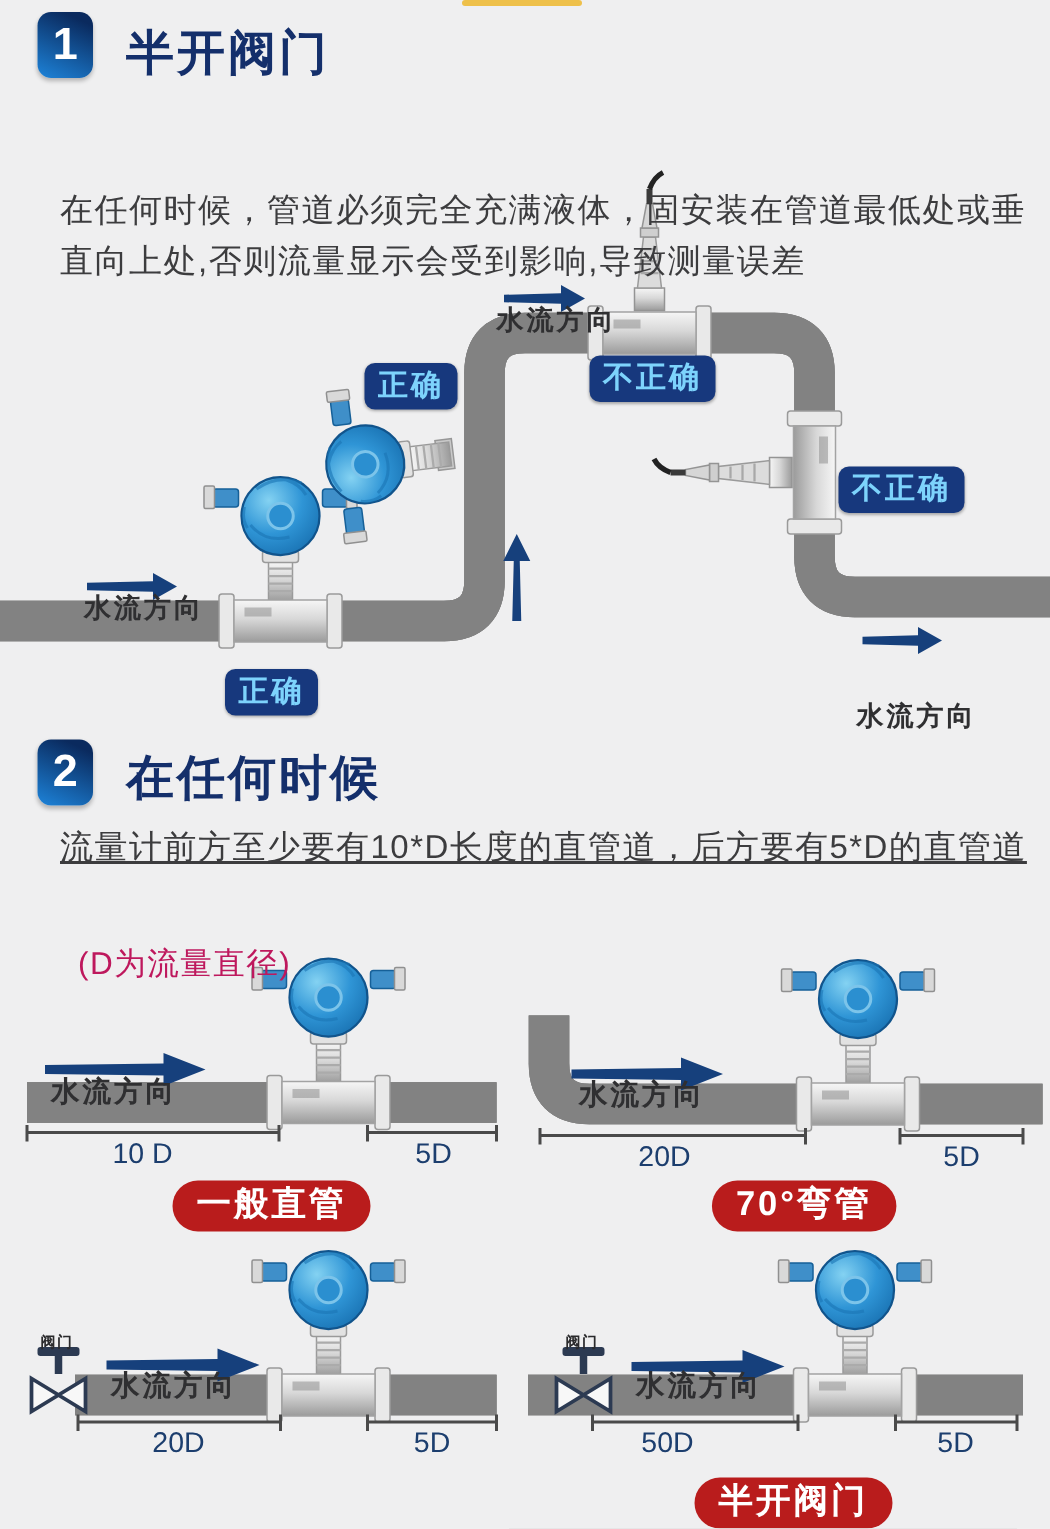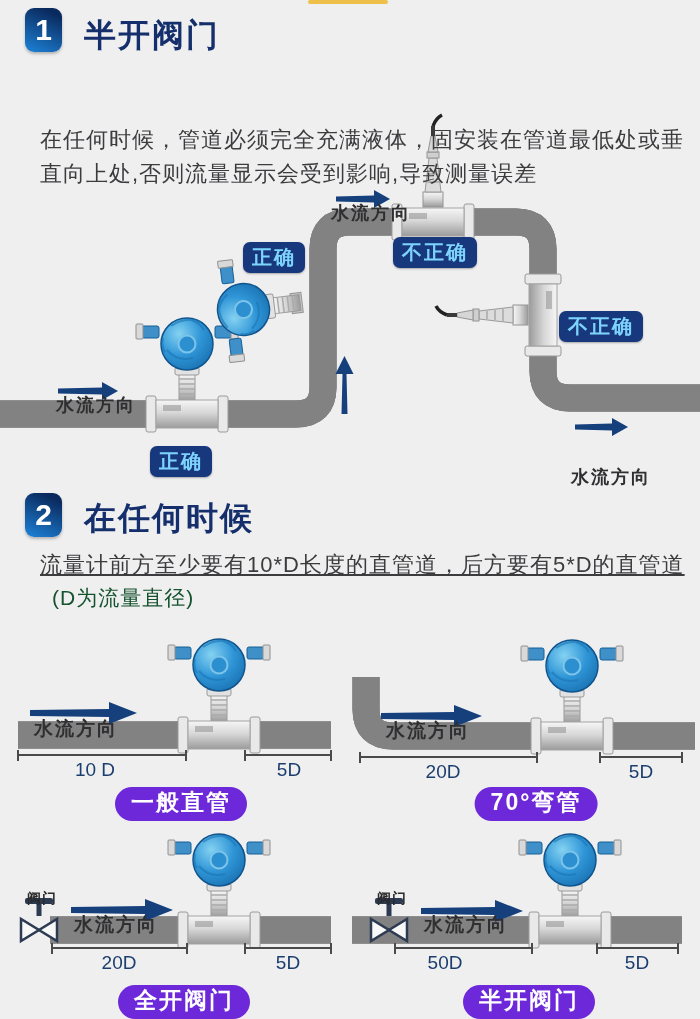--- a/index.html
+++ b/index.html
@@ -5,29 +5,29 @@
   html,body{margin:0;padding:0;}
   body{background:#d8d8d8;font-family:"Liberation Sans",sans-serif;}
   .stage{position:relative;width:700px;height:1019px;background:#efeff0;overflow:hidden;margin:0 auto;}
   .top-accent{position:absolute;left:308px;top:0;width:80px;height:4px;background:#eec04a;border-radius:2px;}
   .num-badge{position:absolute;width:37px;height:44px;border-radius:9px;
     background:linear-gradient(205deg,#0a2a5e 15%,#1c7ed2 95%);
     color:#fff;font-size:30px;font-weight:bold;display:flex;align-items:center;justify-content:center;
     box-shadow:0 2px 3px rgba(0,0,0,.25);}
   .sec-title{position:absolute;font-size:32px;font-weight:bold;color:#142f6b;letter-spacing:2px;line-height:1;}
   .body-text{position:absolute;font-size:22px;color:#3c3c3e;line-height:34px;letter-spacing:1px;}
-  .note-text{position:absolute;font-size:21px;color:#14532d;letter-spacing:1px;}
+  .note-text{position:absolute;font-size:21px;color:#be185d;letter-spacing:1px;margin-top:44px;}
   .badge{position:absolute;background:#17387d;color:#7dd3fc;font-weight:bold;font-size:20px;line-height:1;
     padding:5px 9px 6px;border-radius:7px;letter-spacing:2px;box-shadow:0 1px 2px rgba(0,0,0,.3);}
-  .pill{position:absolute;background:#6d28d9;color:#fff;font-weight:bold;font-size:23px;line-height:1;
+  .pill{position:absolute;background:#b91c1c;color:#fff;font-weight:bold;font-size:23px;line-height:1;
     padding:4px 16px 7px;border-radius:18px;letter-spacing:2px;transform:translateX(-50%);white-space:nowrap;}
   .flow-label{position:absolute;font-size:18px;font-weight:bold;color:#2f2f31;letter-spacing:2px;line-height:1;white-space:nowrap;margin-top:30px;}
   .flow-label.big{font-size:19px;}
   .dim-label{position:absolute;font-size:19px;font-weight:normal;color:#1c3e6e;line-height:1;transform:translateX(-50%);white-space:nowrap;}
-  .valve-label{position:absolute;font-size:14px;font-weight:bold;color:#2a2a2c;line-height:1;letter-spacing:1px;}
+  .valve-label{position:absolute;font-size:10px;font-weight:bold;color:#2a2a2c;line-height:1;letter-spacing:1px;}
   svg.canvas{position:absolute;left:0;top:0;}
   .s1{stroke:#828282;stroke-width:27;fill:none;}
   .s2{stroke:#c6c6c6;stroke-width:19;fill:none;}
   .s3{stroke:#e2e2e2;stroke-width:9;fill:none;}
   .arrow{fill:#16407c;}
   .dim{stroke:#4a4a4a;stroke-width:2;fill:none;}
 </style>
 </head>
 <body>
 
@@ -191,21 +191,20 @@
 
   <div class="flow-label big" style="left:386px;top:691px;">水流方向</div>
   <div class="dim-label" style="left:443px;top:762px;">20D</div>
   <div class="dim-label" style="left:641px;top:762px;">5D</div>
   <div class="pill" style="left:536px;top:787px;">70°弯管</div>
 
   <div class="valve-label" style="left:27px;top:891px;">阀门</div>
   <div class="flow-label big" style="left:74px;top:885px;">水流方向</div>
   <div class="dim-label" style="left:119px;top:953px;">20D</div>
   <div class="dim-label" style="left:288px;top:953px;">5D</div>
-  <div class="pill" style="left:184px;top:985px;">全开阀门</div>
 
   <div class="valve-label" style="left:377px;top:891px;">阀门</div>
   <div class="flow-label big" style="left:424px;top:885px;">水流方向</div>
   <div class="dim-label" style="left:445px;top:953px;">50D</div>
   <div class="dim-label" style="left:637px;top:953px;">5D</div>
   <div class="pill" style="left:529px;top:985px;">半开阀门</div>
 
 </div>
 
 </body></html>

